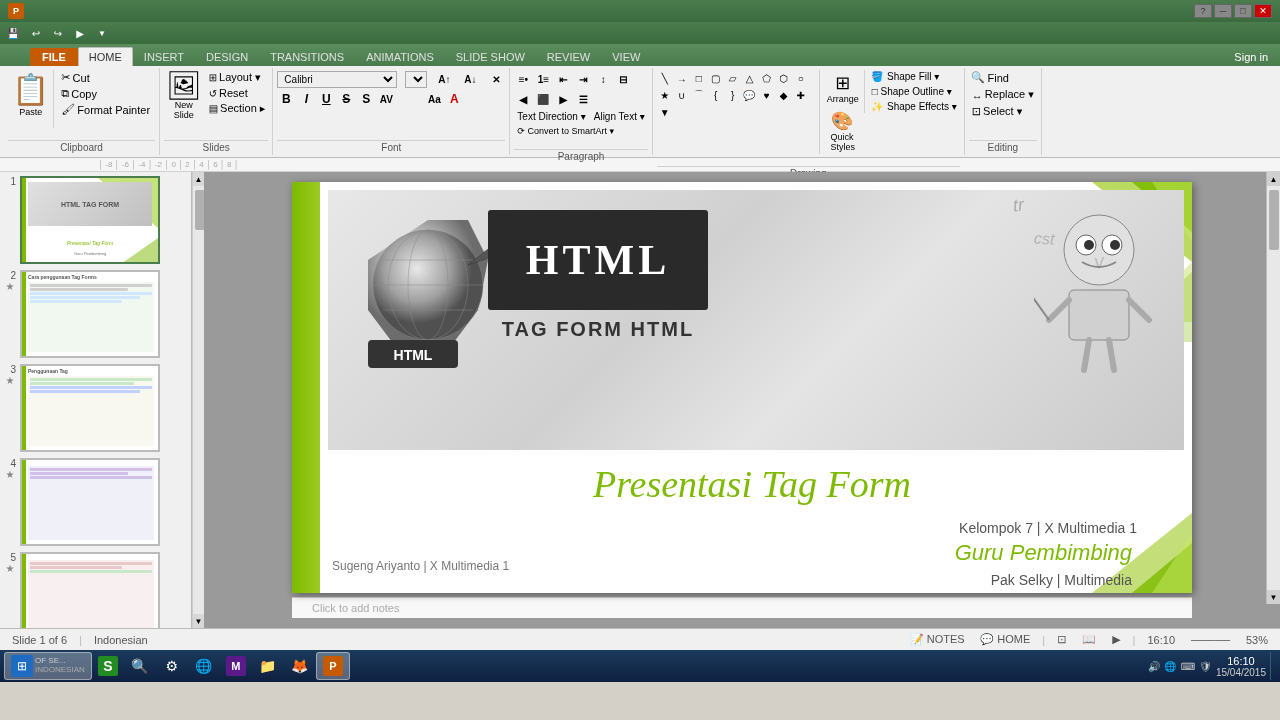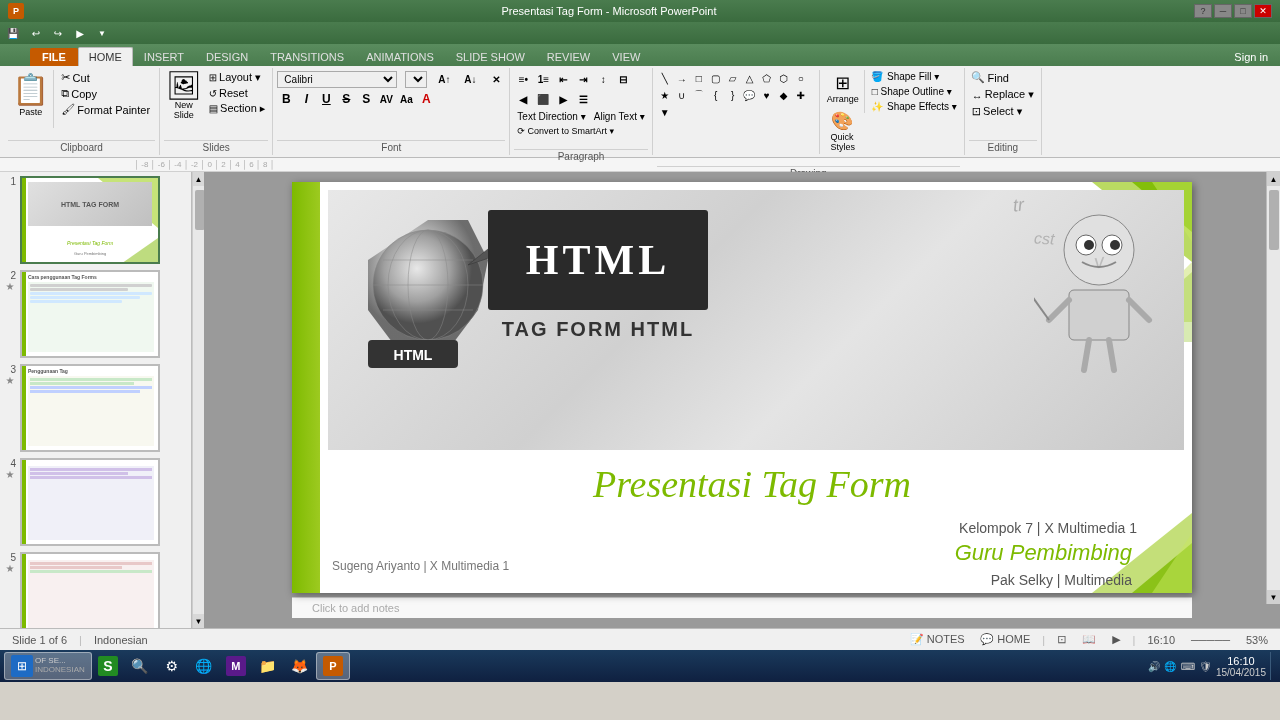--- a/index.html
+++ b/index.html
@@ -183,30 +183,29 @@
     }
     .green-poly-br {
       position: absolute; right: 0; bottom: 0;
     }
 
     
     .thumb-bg { width: 100%; height: 100%; background: white; position: relative; overflow: hidden; }
     .thumb-green-left { position: absolute; left: 0; top: 0; bottom: 0; width: 4px; background: #7dba00; }
 
     
-    #ruler-h { height: 14px; background: #f5f5f5; border-bottom: 1px solid #d0d0d0; display: flex; align-items: center; padding-left: 116px; font-size: 8px; color: #888; }
+    #ruler-h { height: 14px; background: #f5f5f5; border-bottom: 1px solid #d0d0d0; display: flex; align-items: center; padding-left: 80px; font-size: 8px; color: #888; }
   </style>
 </head>
 <body>
 
 <div id="title-bar">
   <div style="display:flex;align-items:center;gap:4px;">
     <div style="width:16px;height:16px;background:#c55a00;border-radius:2px;display:flex;align-items:center;justify-content:center;font-size:9px;color:white;font-weight:bold;">P</div>
   </div>
-  <div class="title">Presentasi Tag Form - Microsoft PowerPoint</div>
   <div class="win-controls">
     <div class="win-btn">?</div>
     <div class="win-btn">─</div>
     <div class="win-btn">□</div>
     <div class="win-btn" style="background:#c00;color:white;">✕</div>
   </div>
 </div>
 
 <div id="quick-access">
   <div class="qa-btn">💾</div>
@@ -292,21 +291,21 @@
         <div class="fmt-btn" style="font-size:10px;">A↓</div>
         <div class="fmt-btn" style="font-size:10px;">✕</div>
       </div>
       <div class="font-row" style="display:flex;align-items:center;gap:2px;">
         <div class="fmt-btn" style="font-weight:bold;">B</div>
         <div class="fmt-btn" style="font-style:italic;">I</div>
         <div class="fmt-btn" style="text-decoration:underline;">U</div>
         <div class="fmt-btn" style="text-decoration:line-through;">S</div>
         <div class="fmt-btn">S</div>
         <div class="fmt-btn" style="font-size:10px;">AV</div>
-        <div class="fmt-btn" style="font-size:10px;">Aa</div>
+        <div class="fmt-btn" style="font-size:10px;margin-left:28px;">Aa</div>
         <div class="fmt-btn" style="color:#c00;">A</div>
       </div>
     </div>
     <div class="ribbon-group-label">Font</div>
   </div>
 
   <div class="ribbon-group" style="min-width:140px;">
     <div class="ribbon-group-content" style="flex-direction:column;gap:2px;">
       <div style="display:flex;align-items:center;gap:2px;flex-wrap:wrap;">
         <div class="fmt-btn" style="font-size:10px;">≡•</div>

